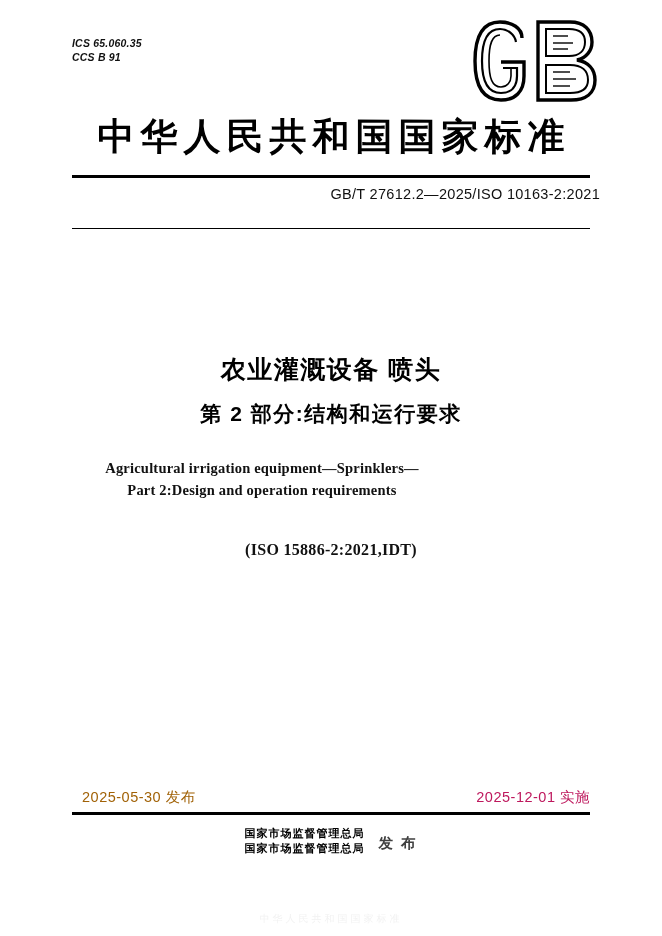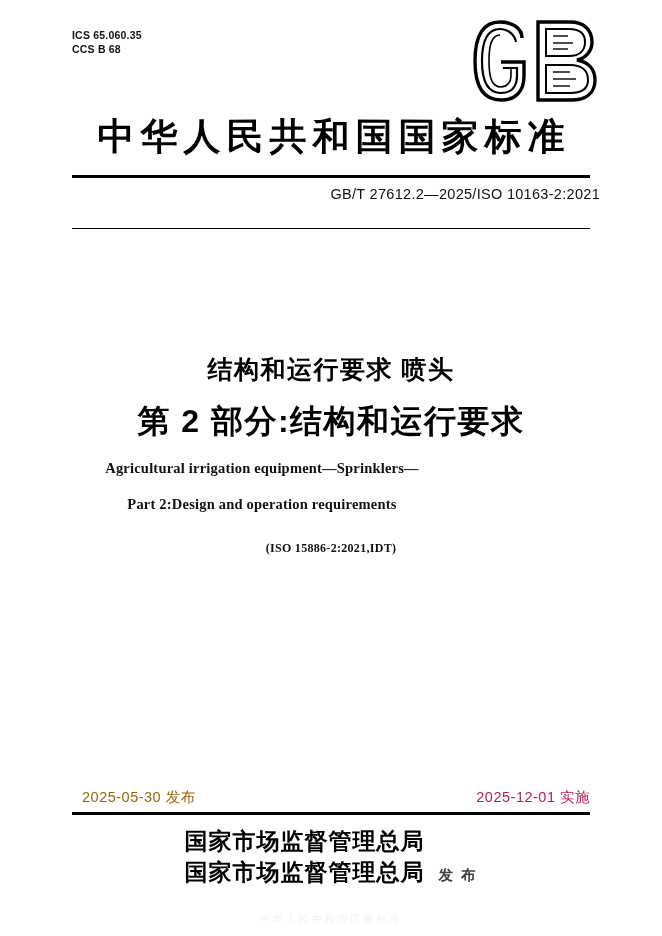--- a/index.html
+++ b/index.html
@@ -22,22 +22,23 @@
     top: 0;
     width: 662px;
     height: 936px;
     background: #ffffff;
   }
 
   
   .codes {
     position: absolute;
     left: 72px;
-    top: 28px;
+    top: 36px;
     line-height: 1.35;
+    font-style: italic;
   }
   .code-line {
     font-family: "Liberation Sans", sans-serif;
     font-size: 10.5px;
     font-weight: bold;
     letter-spacing: 0.2px;
     color: #111;
     white-space: nowrap;
   }
 
@@ -96,49 +97,49 @@
     font-weight: bold;
     color: #000;
   }
   .subject-line1 {
     top: 353px;
     font-size: 25px;
     letter-spacing: 1.5px;
   }
   .subject-line2 {
     top: 400px;
-    font-size: 32px;
+    font-size: 21px;
     letter-spacing: 1.5px;
   }
 
   
   .en-title {
     position: absolute;
     left: 0;
     width: 524px;
     text-align: center;
     font-family: "Liberation Serif", serif;
     font-weight: bold;
     font-size: 14.5px;
     color: #111;
     letter-spacing: 0.2px;
   }
   .en-line1 { top: 460px; }
-  .en-line2 { top: 496px; }
+  .en-line2 { top: 482px; }
 
   
   .iso-line {
     position: absolute;
     left: 0;
     top: 541px;
     width: 662px;
     text-align: center;
     font-family: "Liberation Serif", serif;
     font-weight: bold;
-    font-size: 12px;
+    font-size: 16px;
     color: #111;
     letter-spacing: 0.3px;
   }
 
   
   .date-issue {
     position: absolute;
     left: 82px;
     top: 788px;
     font-family: "Liberation Sans", sans-serif;
@@ -170,21 +171,21 @@
     left: 0;
     top: 826px;
     width: 662px;
     display: flex;
     justify-content: center;
     align-items: center;
   }
   .issuer-names {
     font-family: "Liberation Sans", sans-serif;
     font-weight: bold;
-    font-size: 23px;
+    font-size: 11px;
     line-height: 1.35;
     letter-spacing: 1px;
     color: #000;
     text-align: center;
   }
   .issuer-publish {
     font-family: "Liberation Sans", sans-serif;
     font-weight: bold;
     font-size: 14.5px;
     letter-spacing: 2px;
@@ -207,21 +208,21 @@
     color: #f2f2f2;
   }
 </style>
 </head>
 <body>
 
 <div class="page">
 
   <div class="codes">
     <div class="code-line">ICS 65.060.35</div>
-    <div class="code-line">CCS B 68</div>
+    <div class="code-line">CCS B 91</div>
   </div>
 
   <div class="gb-logo">
     <svg width="130" height="86" viewBox="0 0 130 86" xmlns="http://www.w3.org/2000/svg">
       <g fill="none" stroke="#000" stroke-width="3.2">
 
         <path d="M52 20 C52 10, 42 4, 30 4 C14 4, 5 16, 5 43 C5 70, 14 82, 31 82 C45 82, 54 74, 54 58 L54 44 L31 44" stroke-width="3.4"></path>
         <path d="M46 24 C45 17, 38 11, 30 11 C18 11, 12 22, 12 43 C12 64, 18 75, 31 75 C42 75, 47 68, 47 58 L47 50 L33 50" stroke-width="2.2"></path>
         <path d="M41 50 L41 58 C41 64, 37 69, 31 69 C22 69, 19 60, 19 43 C19 26, 22 17, 30 17" stroke-width="1.6"></path>
 
@@ -237,21 +238,21 @@
       </g>
     </svg>
   </div>
 
   <div class="main-title">中华人民共和国国家标准</div>
 
   <div class="rule rule-top"></div>
   <div class="std-number">GB/T 27612.2—2025/ISO 10163-2:2021</div>
   <div class="rule rule-bottom"></div>
 
-  <div class="subject subject-line1">结构和运行要求  喷头</div>
+  <div class="subject subject-line1">农业灌溉设备  喷头</div>
   <div class="subject subject-line2">第 2 部分:结构和运行要求</div>
 
   <div class="en-title en-line1">Agricultural irrigation equipment—Sprinklers—</div>
   <div class="en-title en-line2">Part 2:Design and operation requirements</div>
 
   <div class="iso-line">(ISO 15886-2:2021,IDT)</div>
 
   <div class="date-issue">2025-05-30 发布</div>
   <div class="date-impl">2025-12-01 实施</div>
   <div class="rule-footer"></div>

